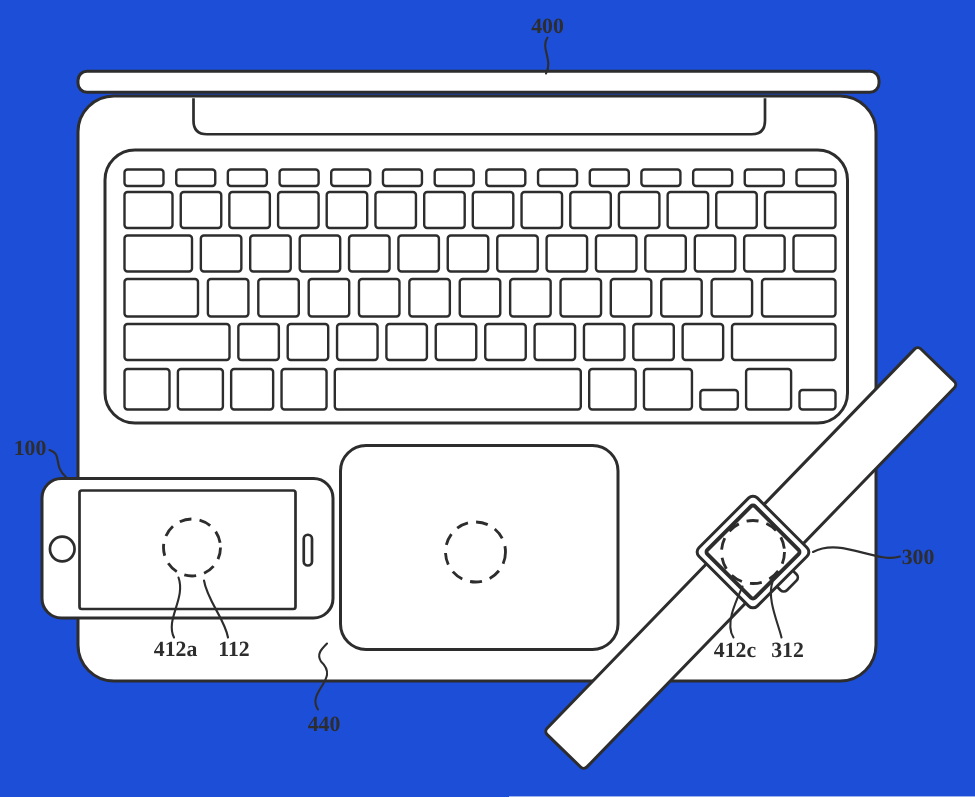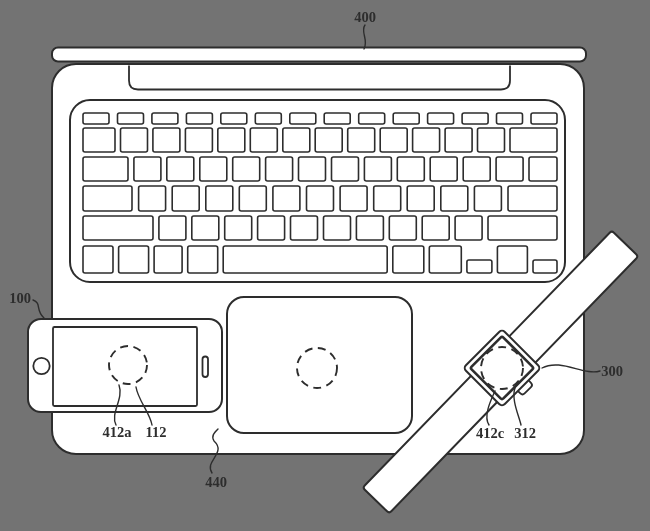--- a/index.html
+++ b/index.html
@@ -52,21 +52,21 @@
   .ref-label {
     font: 700 14.5px "Liberation Serif", "DejaVu Serif", serif;
     fill: var(--line, #2d2d2d);
     text-anchor: middle;
   }
   .heavy { stroke-width: 2.6; }
 </style>
 </head>
 <body>
 
-<div id="canvas" data-name="patent-figure" style="background: #737373;">
+<div id="canvas" data-name="patent-figure" style="background: #1d4ed8;">
   <svg width="650" height="531" viewBox="0 0 650 531" xmlns="http://www.w3.org/2000/svg">
 
     <g data-name="laptop">
 
       <rect data-name="laptop-lid-edge" class="outline" x="52" y="47.5" width="534" height="14" rx="6"></rect>
 
       <rect data-name="laptop-body" class="outline" x="52" y="64" width="532" height="390" rx="24" stroke-width="2.2"></rect>
 
       <path data-name="laptop-hinge-recess" class="open-path" d="M129,65.5 L129,80.5 Q129,89.5 138,89.5 L501,89.5 Q510,89.5 510,80.5 L510,65.5"></path>
 

